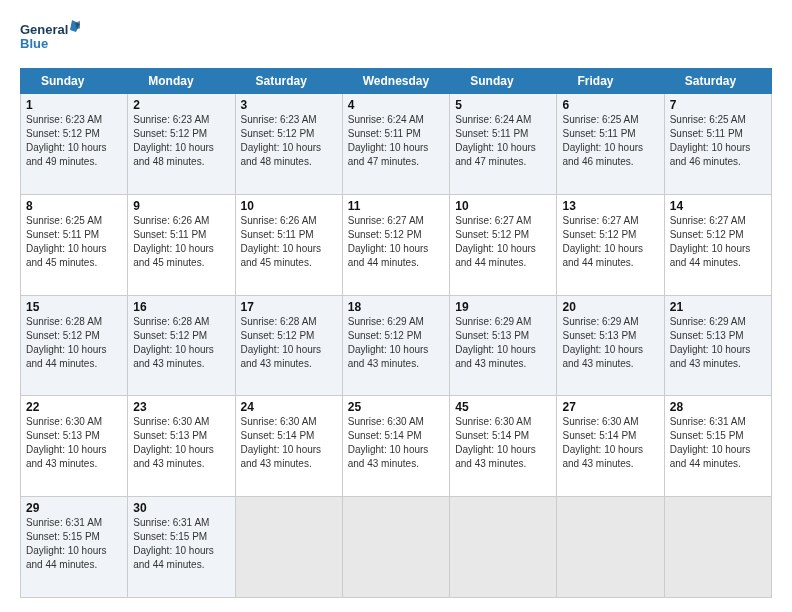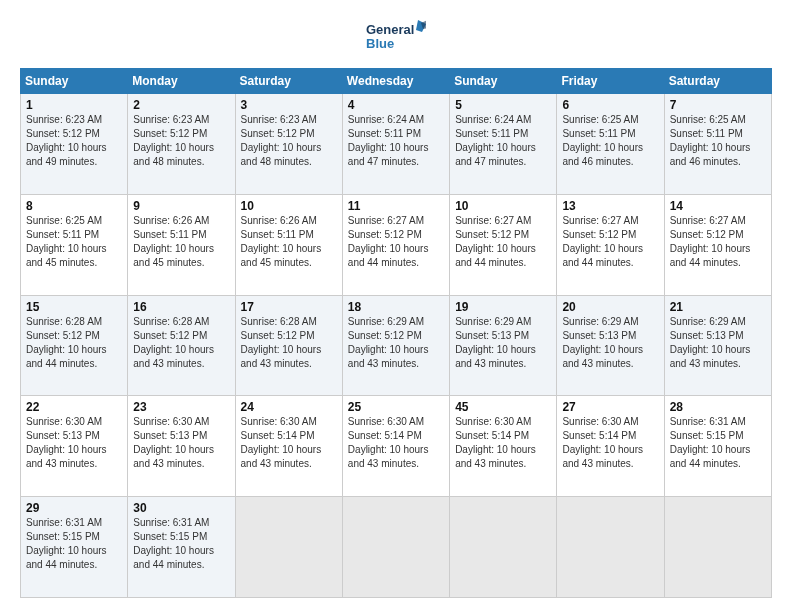--- a/index.html
+++ b/index.html
@@ -9,21 +9,20 @@
       width: 792px;
       height: 612px;
       overflow: hidden;
     }
     .page {
       width: 792px;
       height: 612px;
       padding: 18px 20px 14px 20px;
       display: flex;
       flex-direction: column;
-      align-items: center;
     }
     .header {
       display: flex;
       justify-content: space-between;
       align-items: flex-start;
       margin-bottom: 10px;
     }
     .logo {
       display: flex;
       align-items: center;
@@ -46,21 +45,21 @@
     .calendar {
       width: 100%;
       border-collapse: collapse;
       flex: 1;
     }
     .calendar thead tr th {
       background: #2a7ab5;
       color: #fff;
       font-size: 12px;
       font-weight: bold;
-      padding: 5px 4px;
+      padding: 5px 20px;
       text-align: left;
       border: 1px solid #2a7ab5;
     }
     .calendar tbody tr td {
       vertical-align: top;
       border: 1px solid #ccc;
       padding: 4px 5px;
       font-size: 9.5px;
       color: #222;
       width: calc(100%/7);

